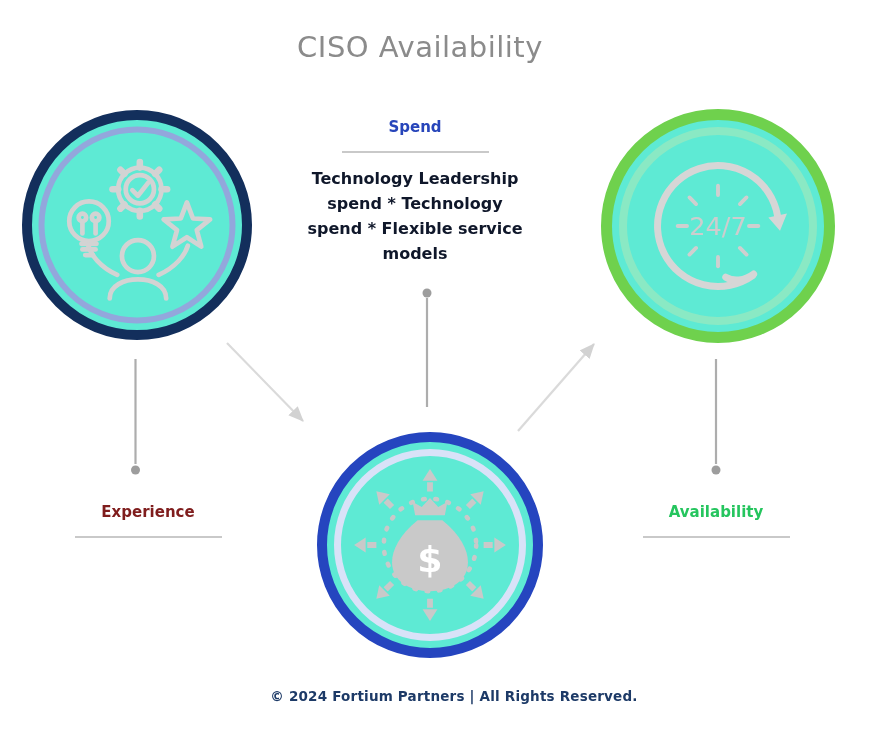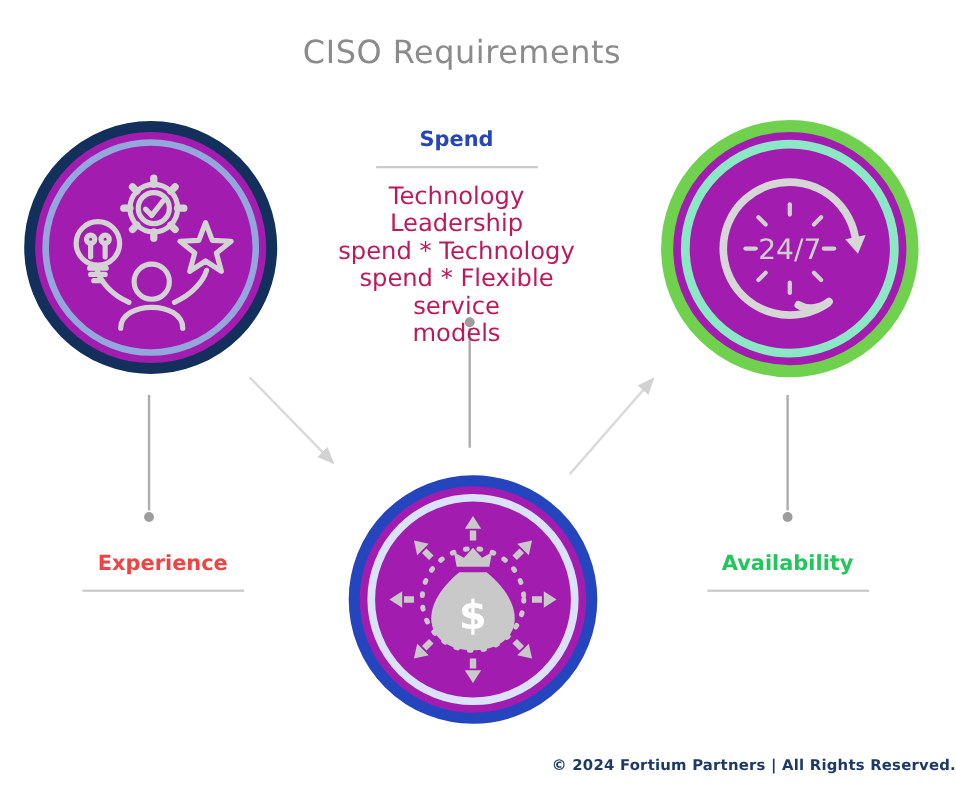--- a/index.html
+++ b/index.html
@@ -5,58 +5,58 @@
   html,body{margin:0;padding:0;background:#ffffff;}
   .canvas{
     position:relative;width:869px;height:733px;background:#ffffff;overflow:hidden;
     font-family:"DejaVu Sans","Liberation Sans",sans-serif;
   }
   .title{
     position:absolute;top:30px;left:0;width:840px;margin:0;text-align:center;
     font-size:29px;font-weight:400;color:#8b8b8b;letter-spacing:.5px;
   }
   
-  .ring{position:absolute;border-radius:50%;box-sizing:border-box;background:#a21caf;}
+  .ring{position:absolute;border-radius:50%;box-sizing:border-box;background:#5eead4;}
   .inner-ring{
     position:absolute;left:50%;top:50%;transform:translate(-50%,-50%);
     border-radius:50%;box-sizing:border-box;
   }
   .exp-outer{left:22px;top:110px;width:230px;height:230px;border:10px solid #132f5c;}
   .exp-inner{width:197px;height:197px;border:6px solid #93a7dc;}
   .spend-outer{left:317px;top:432px;width:226px;height:226px;border:10px solid #2545bf;}
   .spend-inner{width:192px;height:192px;border:7px solid #d9e2f8;}
   .avail-outer{left:601px;top:109px;width:234px;height:234px;border:11px solid #6fd14d;}
   .avail-inner{width:198px;height:198px;border:8px solid #8ae9c4;}
   .badge-icon{position:absolute;left:50%;top:50%;transform:translate(-50%,-50%);}
   
   .block{position:absolute;text-align:center;}
   .spend-block{left:290px;top:112px;width:250px;}
   .exp-block{left:18px;top:497px;width:260px;}
   .avail-block{left:606px;top:497px;width:220px;}
-  .heading{margin:0;font-size:19px;font-weight:700;line-height:30px;}
+  .heading{margin:0;font-size:15px;font-weight:700;line-height:30px;}
   .spend-heading{color:#2745ba;}
-  .exp-heading{color:#ef4444;}
+  .exp-heading{color:#7f1d1d;}
   .avail-heading{color:#25c55e;text-align:center;}
   .rule{height:1.5px;background:#c9c9c9;border:none;width:147px;margin:9px auto 13px;}
   .body{
-    margin:0;font-size:22px;font-weight:400;color:#be185d;line-height:25px;
+    margin:0;font-size:16px;font-weight:700;color:#0f172a;line-height:25px;
     white-space:pre-line;
   }
   .footer{
-    position:absolute;left:0;right:0;top:688px;margin:0;text-align:right;
+    position:absolute;left:0;right:0;top:688px;margin:0;text-align:center;
     font-size:13.5px;font-weight:700;color:#1d3a67;letter-spacing:.2px;padding-left:39px;
   }
   .connectors{position:absolute;left:0;top:0;}
 </style>
 </head>
 <body>
 
 <div class="canvas">
 
-  <h1 class="title">CISO Requirements</h1>
+  <h1 class="title">CISO Availability</h1>
 
   <svg class="connectors" width="869" height="733" viewBox="0 0 869 733" aria-hidden="true">
     <defs>
       <marker id="ah" markerWidth="9" markerHeight="8" refX="6.5" refY="3" orient="auto" markerUnits="strokeWidth">
         <path d="M0,0 L7,3 L0,6 Z" fill="#d2d2d2"></path>
       </marker>
     </defs>
 
     <g>
       <line x1="135.5" y1="359" x2="135.5" y2="464" stroke="#adadad" stroke-width="2.2"></line>

